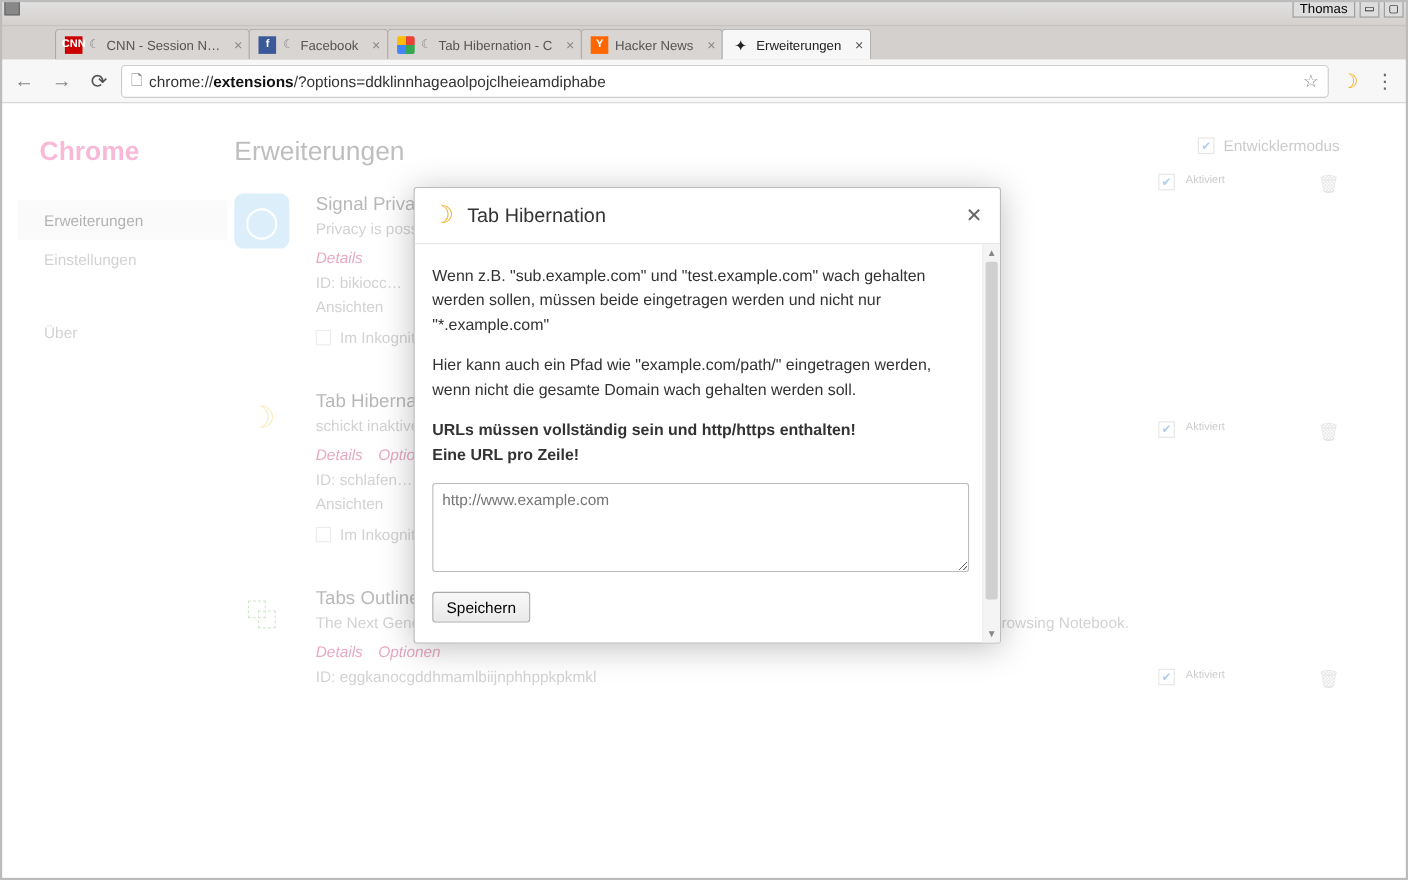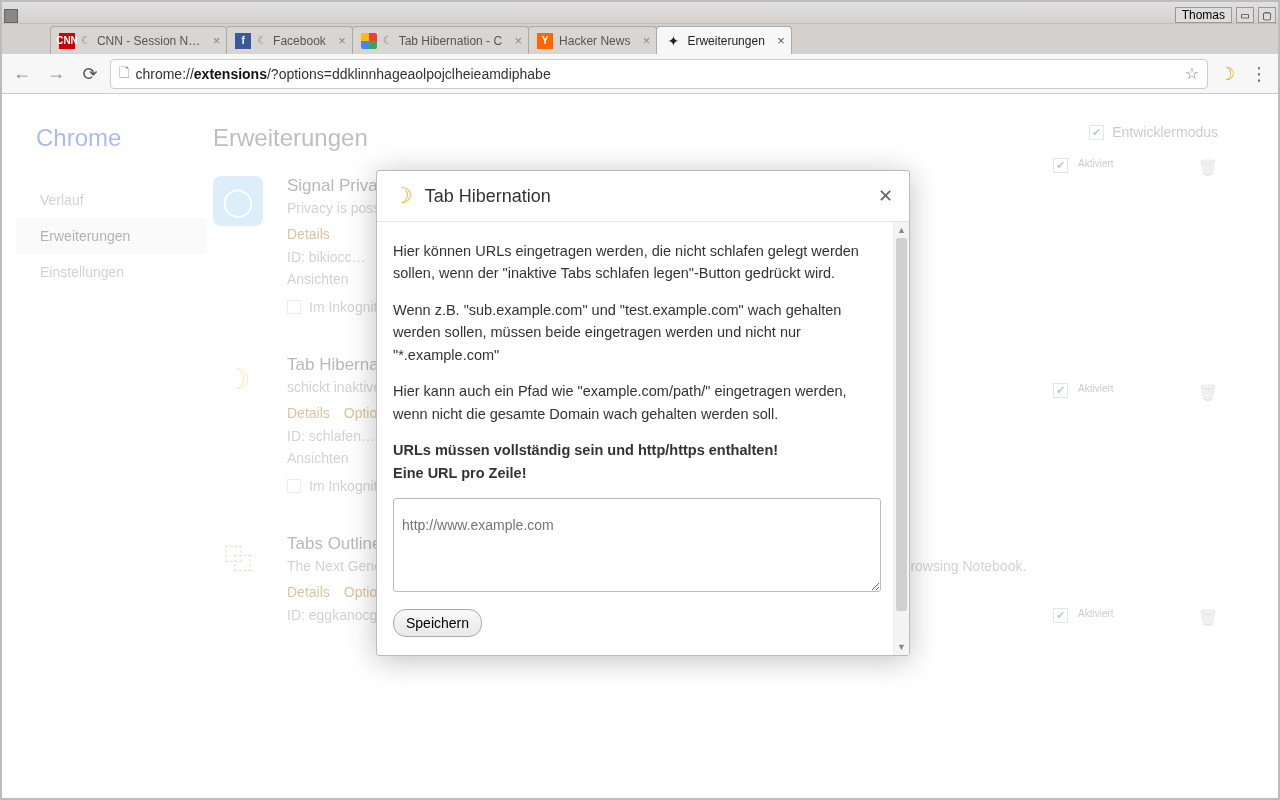--- a/index.html
+++ b/index.html
@@ -1,19 +1,19 @@
 <!DOCTYPE html>
 <html><head>
 <meta charset="utf-8">
 <style>
 * { margin:0; padding:0; box-sizing:border-box; font-family:"Segoe UI",Arial,sans-serif; }
 body { background:#d4d0cd; width:1280px; height:800px; overflow:hidden; position:relative; }
 
 
-.os-titlebar { height:24px; background:linear-gradient(#e2e2e2,#d4d0cd); border-bottom:1px solid #bfbfbf; display:flex; align-items:flex-end; padding:0 4px; }
+.os-titlebar { height:24px; background:linear-gradient(#e2e2e2,#d4d0cd); border-bottom:1px solid #bfbfbf; display:flex; align-items:flex-start; padding:0 4px; }
 .os-titlebar .left-icon { width:14px; height:14px; background:#888; border:1px solid #666; margin-right:4px; }
 .os-titlebar .spacer { flex:1; }
 .os-titlebar .user { font-size:12px; border:1px solid #999; padding:0 6px; background:#ddd; }
 .os-titlebar .win-btn { width:18px; height:16px; border:1px solid #999; margin-left:4px; background:#ddd; display:flex; align-items:center; justify-content:center; font-size:10px; }
 
 
 .tab-strip { height:30px; background:#d4d0cd; display:flex; align-items:flex-end; padding-left:50px; }
 .tab { position:relative; height:28px; padding:0 26px 0 8px; display:flex; align-items:center; gap:6px; font-size:12px; color:#555; border:1px solid #aaa; border-bottom:none; border-radius:4px 4px 0 0; background:#d9d5d2; margin-right:-1px; max-width:215px; overflow:hidden; white-space:nowrap; }
 .tab.active { background:#f7f7f7; color:#222; z-index:2; }
 .tab .favicon { width:16px; height:16px; display:flex; align-items:center; justify-content:center; font-size:10px; flex:none; }
@@ -37,39 +37,39 @@
 .omnibox .star { color:#888; font-size:16px; }
 .toolbar .ext-icon { width:26px; height:26px; display:flex; align-items:center; justify-content:center; }
 .toolbar .moon-icon { font-size:18px; color:#f0b020; }
 .toolbar .menu-dots { width:26px; height:28px; display:flex; align-items:center; justify-content:center; color:#666; font-size:18px; }
 
 
 .page { position:absolute; top:94px; left:2px; right:2px; bottom:2px; background:#fff; display:flex; }
 .dim-overlay { position:absolute; top:94px; left:2px; right:2px; bottom:2px; background:rgba(255,255,255,0.62); z-index:5; }
 
 .sidebar { width:205px; padding:30px 0 0 34px; }
-.sidebar h1 { font-size:24px; font-weight:400; color:#1d4ed8; margin-bottom:30px; }
+.sidebar h1 { font-size:24px; font-weight:700; color:#ec4899; margin-bottom:30px; }
 .sidebar .nav-item { font-size:14px; color:#888; padding:10px 0 10px 4px; }
 .sidebar .nav-item.active { color:#333; background:#f2f2f2; margin-left:-20px; padding-left:24px; }
 
 .main { flex:1; padding:30px 40px 0 6px; }
 .main h2 { font-size:24px; font-weight:400; color:#555; margin-bottom:24px; }
 .devmode { position:absolute; top:30px; right:60px; font-size:14px; color:#777; display:flex; align-items:center; gap:8px; }
 .devmode .cb { width:15px; height:15px; border:1px solid #bbb; background:#fff; display:flex; align-items:center; justify-content:center; color:#2a7ad3; font-size:11px; }
 
 .ext-row { display:flex; margin-bottom:40px; padding-right:180px; }
 .ext-row .icon { width:50px; height:50px; margin-right:24px; border-radius:8px; display:flex; align-items:center; justify-content:center; font-size:28px; flex:none; }
 .ic-signal { background:#a6d2f5; color:#fff; }
 .ic-moon { color:#f0cc5a; font-size:34px; }
 .ic-outliner { color:#7bbf6a; font-size:26px; }
 .ext-body { flex:1; }
 .ext-title { font-size:17px; color:#444; margin-bottom:4px; }
 .ext-desc { font-size:14px; color:#888; margin-bottom:10px; }
 .ext-links { font-size:14px; margin-bottom:4px; }
-.ext-links a { color:#a16207; text-decoration:none; margin-right:14px; }
+.ext-links a { color:#be185d; text-decoration:none; margin-right:14px;font-style:italic; }
 .ext-meta { font-size:14px; color:#888; line-height:1.6; }
 .ext-inc { font-size:14px; color:#888; margin-top:8px; display:flex; align-items:center; gap:8px; }
 .sm-cb { width:14px; height:14px; border:1px solid #ccc; }
 .ext-side { width:165px; display:flex; align-items:flex-start; gap:10px; padding-top:2px; }
 .ext-side .cb { width:15px; height:15px; border:1px solid #bbb; display:flex; align-items:center; justify-content:center; color:#2a7ad3; font-size:11px; }
 .ext-side .lbl { color:#777; font-size:10px; flex:1; }
 .ext-side .trash { color:#bbb; font-size:16px; }
 .ext-side-wrap { position:absolute; right:60px; }
 .modal { position:absolute; left:376px; top:170px; width:534px; background:#fff; border:1px solid #bbb; border-radius:3px; box-shadow:0 4px 30px rgba(0,0,0,0.25); z-index:20; }
 .modal-head { display:flex; align-items:center; padding:12px 16px; border-bottom:1px solid #e5e5e5; }
@@ -77,22 +77,22 @@
 .modal-head h3 { font-size:18px; font-weight:500; color:#333; flex:1; }
 .modal-head .x { font-size:18px; color:#666; cursor:pointer; }
 .modal-body-wrap { position:relative; }
 .modal-scroll { position:absolute; right:0; top:0; bottom:0; width:16px; background:#f4f4f4; border-left:1px solid #eee; }
 .modal-scroll .up, .modal-scroll .dn { height:16px; text-align:center; font-size:9px; color:#888; line-height:16px; }
 .modal-scroll .track { position:absolute; top:16px; bottom:16px; left:0; right:0; }
 .modal-scroll .thumb { position:absolute; left:2px; right:2px; top:0; height:93%; background:#d0d0d0; border-radius:2px; }
 .modal-body { padding:18px 28px 18px 16px; font-size:14.5px; color:#333; line-height:1.55; max-height:500px; overflow:hidden; }
 .modal-body p { margin-bottom:14px; }
 .modal-body .bold { font-weight:700; }
-.modal-body textarea { width:100%; height:94px; border:1px solid #bbb; border-radius:3px; padding:18px 8px; font-size:14px; font-family:inherit; color:#b91c1c; resize:both; margin-bottom:10px; }
-.modal-body button { border:1px solid #aaa; background:linear-gradient(#f8f8f8,#e9e9e9); padding:5px 12px; font-size:14px; border-radius:13px; cursor:pointer; }
+.modal-body textarea { width:100%; height:81px; border:1px solid #bbb; border-radius:3px; padding:6px 8px; font-size:14px; font-family:inherit; color:#b91c1c; resize:both; margin-bottom:10px; }
+.modal-body button { border:1px solid #aaa; background:linear-gradient(#f8f8f8,#e9e9e9); padding:5px 12px; font-size:14px; border-radius:3px; cursor:pointer; }
 
 .window-border { position:absolute; inset:0; border:2px solid #bcbcbc; pointer-events:none; }
 </style>
 </head>
 <body>
 
 <div class="os-titlebar">
   <div class="left-icon"></div>
   <div class="spacer"></div>
   <div class="user">Thomas</div>
@@ -140,23 +140,23 @@
     <span class="url"><span>chrome://</span><b>extensions</b><span>/?options=ddklinnhageaolpojclheieamdiphabe</span></span>
     <span class="star">☆</span>
   </div>
   <div class="ext-icon moon-icon">☽</div>
   <div class="menu-dots">⋮</div>
 </div>
 
 <div class="page">
   <div class="sidebar">
     <h1>Chrome</h1>
-    <div class="nav-item">Verlauf</div>
     <div class="nav-item active">Erweiterungen</div>
     <div class="nav-item">Einstellungen</div>
+    <div class="nav-item" style="margin-top:30px">Über</div>
   </div>
 
   <div class="main" style="position:relative;">
     <h2>Erweiterungen</h2>
     <div class="devmode">
       <span class="cb">✔</span>
       <span>Entwicklermodus</span>
     </div>
 
     <div class="ext-row">
@@ -225,21 +225,20 @@
 <div class="dim-overlay"></div>
 
 <div class="modal">
   <div class="modal-head">
     <span class="logo">☽</span>
     <h3>Tab Hibernation</h3>
     <span class="x">✕</span>
   </div>
   <div class="modal-body-wrap">
     <div class="modal-body">
-      <p>Hier können URLs eingetragen werden, die nicht schlafen gelegt werden sollen, wenn der "inaktive Tabs schlafen legen"-Button gedrückt wird.</p>
       <p>Wenn z.B. "sub.example.com" und "test.example.com" wach gehalten werden sollen, müssen beide eingetragen werden und nicht nur "*.example.com"</p>
       <p>Hier kann auch ein Pfad wie "example.com/path/" eingetragen werden, wenn nicht die gesamte Domain wach gehalten werden soll.</p>
       <p class="bold">
         <span>URLs müssen vollständig sein und http/https enthalten!</span><br>
         <span>Eine URL pro Zeile!</span>
       </p>
       <textarea placeholder="http://www.example.com" style=""></textarea>
       <button>Speichern</button>
     </div>
     <div class="modal-scroll">

